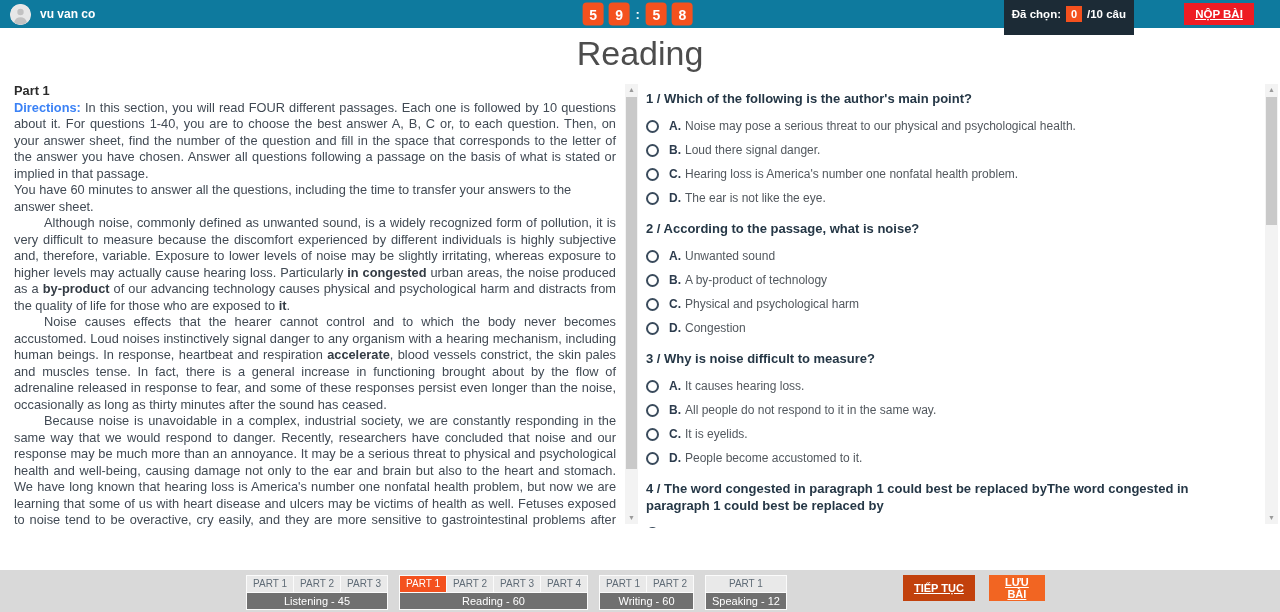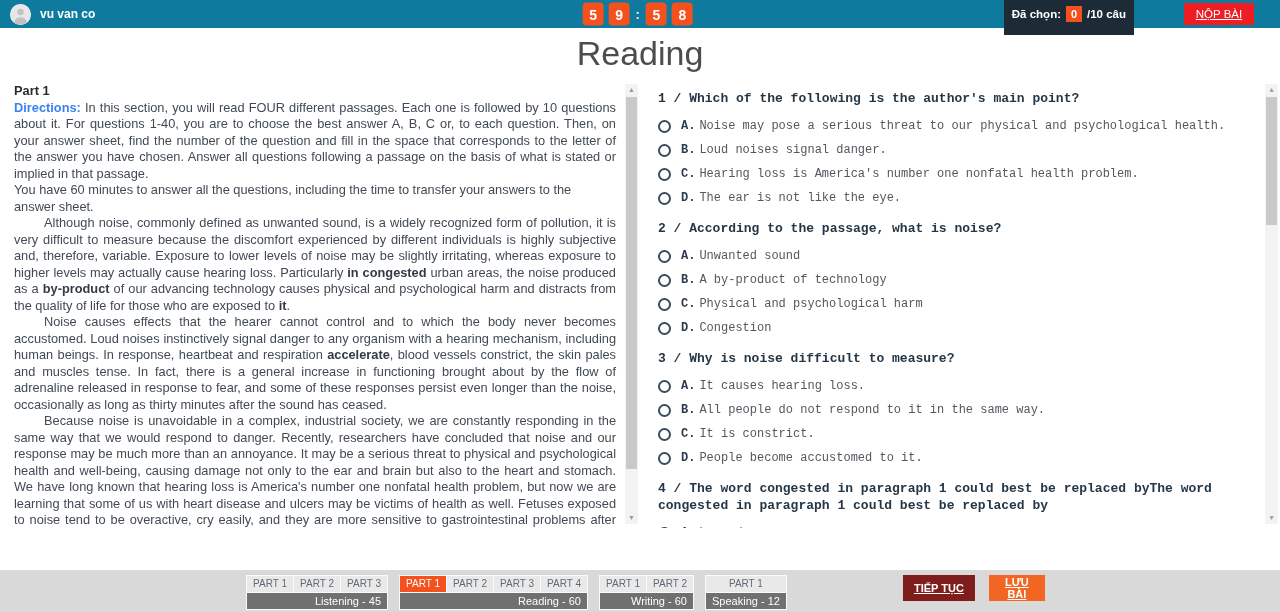--- a/index.html
+++ b/index.html
@@ -34,36 +34,36 @@
   .right-cluster { margin-left:auto; display:flex; align-items:center; gap:50px; padding-right:16px; }
   .counter {
     background:#1c2b36; height:41px; display:flex; align-items:center;
     gap:5px; padding:0 8px; color:#ffffff; font-size:11.5px; font-weight:bold;
   }
   .count-box {
     background:#f4511e; width:16px; height:16px; display:flex;
     align-items:center; justify-content:center; font-size:11px; color:#fff;
   }
   .submit-btn {
-    background:#ee1c23; border:none; color:#ffffff; font-weight:normal;
+    background:#ee1c23; border:none; color:#ffffff; font-weight:bold;
     font-size:11.5px; text-decoration:underline; height:22px; width:70px;
     cursor:pointer; font-family:inherit;
   }
 
   
   .page-title {
     flex:0 0 auto; height:52px; text-align:center; font-size:34px;
     font-weight:300; color:#4d4d4d; line-height:50px;
   }
 
   
   .content { flex:0 0 auto; height:448px; display:flex; padding-left:14px; }
   .panel { position:relative; overflow:hidden; }
   .passage-panel { width:626px; padding:3px 24px 0 0; }
-  .questions-panel { flex:1; margin-left:12px; padding:10px 30px 0 6px;font-family:Liberation Mono, monospace; }
+  .questions-panel { flex:1; padding:10px 30px 0 6px; }
 
   .part-label { font-size:12.8px; font-weight:bold; color:#2b2b2b; line-height:16.5px; }
   .directions-para, .passage-para {
     margin:0; font-size:12.8px; line-height:16.5px; color:#414a54; text-align:justify;
   }
   .directions-label { font-weight:bold; color:#3b82f6; }
   .directions-line2 { margin:0; font-size:12.8px; line-height:16.5px; color:#414a54; }
   .passage-para { text-indent:30px; }
   .passage-para b { color:#333b44; }
 
@@ -94,28 +94,28 @@
   .nav-groups { display:flex; gap:11px; }
   .nav-group { background:#fbfbfb; padding:1px; }
   .part-tabs { display:flex; gap:1px; margin-bottom:1px; }
   .part-tab {
     flex:1; min-width:46px; height:16px; background:#e9e9e9; color:#5f6b76;
     font-size:10px; text-align:center; line-height:16px; cursor:pointer; white-space:nowrap;
   }
   .part-tab.active { background:#f4511e; color:#ffffff; }
   .section-label {
     height:16px; background:#707070; color:#ffffff; font-size:11px;
-    text-align:right; line-height:16px; white-space:nowrap; padding:0 6px;
+    text-align:center; line-height:16px; white-space:nowrap; padding:0 6px;
   }
   .footer-buttons { display:flex; gap:14px; margin-left:116px; }
   .btn-continue, .btn-save {
     border:none; height:26px; width:72px; color:#ffffff; font-weight:bold;
     font-size:11px; text-decoration:underline; cursor:pointer; font-family:inherit;
   }
-  .btn-continue { background:#7f1d1d; }
+  .btn-continue { background:#c2410c; }
   .btn-save { background:#f26522; width:56px; }
 </style>
 </head>
 <body>
 
 <div class="app">
 
   <header class="topbar">
     <div class="user">
       <span class="avatar">
@@ -172,21 +172,21 @@
           <div class="question">
             <div class="q-title">1 / Which of the following is the author's main point?</div>
             <div class="option">
               <span class="radio"></span>
               <span class="opt-letter">A.</span>
               <span class="opt-text">Noise may pose a serious threat to our physical and psychological health.</span>
             </div>
             <div class="option">
               <span class="radio"></span>
               <span class="opt-letter">B.</span>
-              <span class="opt-text">Loud noises signal danger.</span>
+              <span class="opt-text">Loud there signal danger.</span>
             </div>
             <div class="option">
               <span class="radio"></span>
               <span class="opt-letter">C.</span>
               <span class="opt-text">Hearing loss is America's number one nonfatal health problem.</span>
             </div>
             <div class="option">
               <span class="radio"></span>
               <span class="opt-letter">D.</span>
               <span class="opt-text">The ear is not like the eye.</span>
@@ -223,21 +223,21 @@
               <span class="opt-text">It causes hearing loss.</span>
             </div>
             <div class="option">
               <span class="radio"></span>
               <span class="opt-letter">B.</span>
               <span class="opt-text">All people do not respond to it in the same way.</span>
             </div>
             <div class="option">
               <span class="radio"></span>
               <span class="opt-letter">C.</span>
-              <span class="opt-text">It is constrict.</span>
+              <span class="opt-text">It is eyelids.</span>
             </div>
             <div class="option">
               <span class="radio"></span>
               <span class="opt-letter">D.</span>
               <span class="opt-text">People become accustomed to it.</span>
             </div>
           </div>
           <div class="question">
             <div class="q-title">4 / The word congested in paragraph 1 could best be replaced byThe word congested in paragraph 1 could best be replaced by</div>
             <div class="option">

